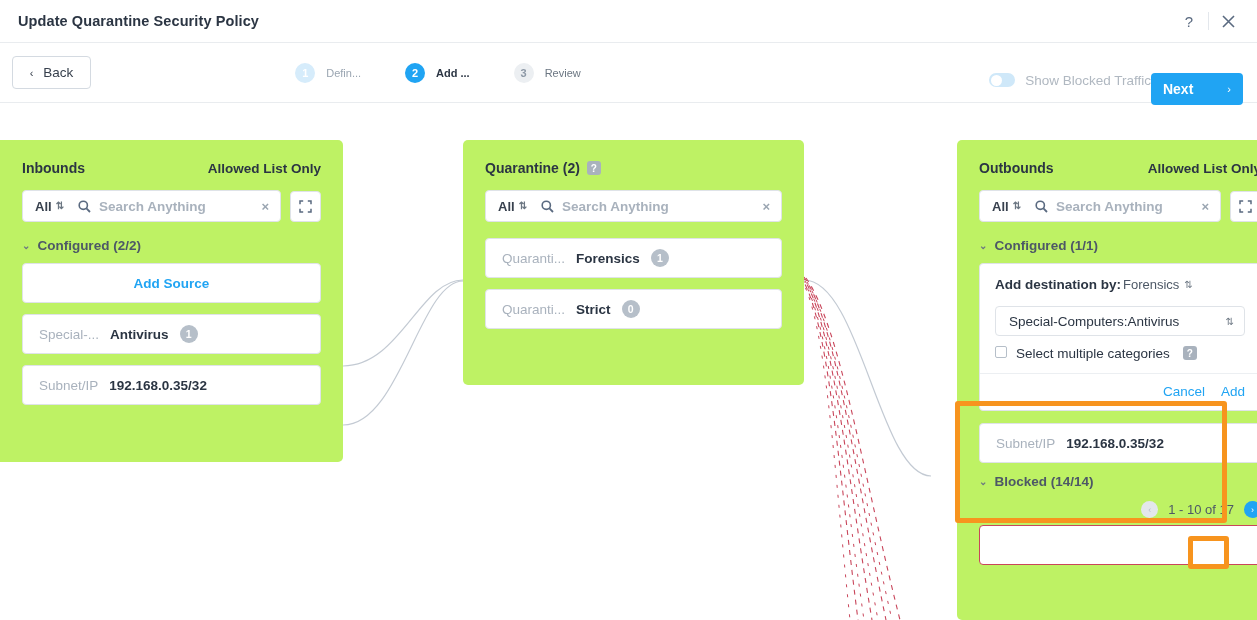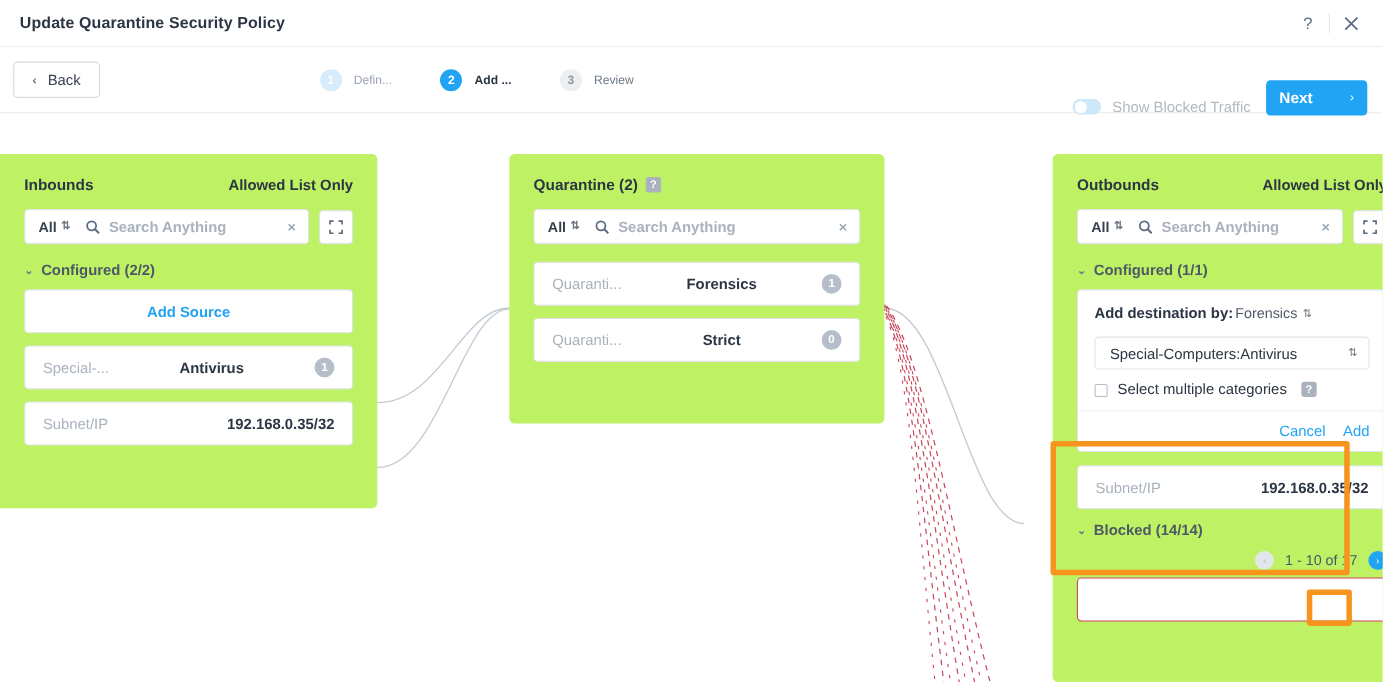--- a/index.html
+++ b/index.html
@@ -52,21 +52,21 @@
     font-size:11px; font-weight:bold;
   }
   .step-num.done { background:#d6ecfb; color:#ffffff; }
   .step-num.active { background:#20a4f3; color:#ffffff; }
   .step-num.idle { background:#eceff2; color:#8d98a6; }
   .step-label { font-size:11px; }
   .step-label.done { color:#9aa5b1; }
   .step-label.active { color:#2b3543; font-weight:bold; }
   .step-label.idle { color:#6b7682; }
 
-  .toolbar-right { display:flex; align-items:flex-end; gap:14px; margin-left:auto;margin-top:32px; }
+  .toolbar-right { display:flex; align-items:flex-start; margin-left:auto;margin-top:32px; }
   .toggle-wrap { display:flex; align-items:center; gap:10px; }
   .toggle {
     width:26px; height:14px; border-radius:8px; background:#cfe8f9;
     position:relative; cursor:pointer;
   }
   .toggle .knob {
     position:absolute; left:1.5px; top:1.5px;
     width:11px; height:11px; border-radius:50%; background:#fff;
   }
   .toggle-label { font-size:13.5px; color:#b0b8c1; }
@@ -117,21 +117,20 @@
   .group-head {
     display:flex; align-items:center; gap:7px;
     font-size:13.5px; font-weight:bold; color:#4d5866; margin-bottom:10px; cursor:pointer;
   }
   .group-head .caret { font-size:10px; color:#6b7682; }
 
   .card {
     background:#fff; border:1px solid #dfe3e8; border-radius:4px;
     height:40px; display:flex; align-items:center; padding:0 16px;
     margin-bottom:11px;
-    justify-content:space-between;
   }
   .card.add { justify-content:center; color:#20a4f3; font-size:13.5px; font-weight:bold; cursor:pointer; }
   .card-key { font-size:13.5px; color:#a9b2bd; margin-right:11px; }
   .card-val { font-size:13.5px; font-weight:bold; color:#2b3543; }
   .count-pill {
     width:18px; height:18px; border-radius:50%; background:#b6bfc9; color:#fff;
     font-size:10.5px; font-weight:bold; display:flex; align-items:center; justify-content:center;
     margin-left:11px;
   }
 
@@ -143,21 +142,21 @@
   .form-row1 { display:flex; align-items:baseline; gap:2px; margin-bottom:14px;text-align:right; }
   .form-label { font-size:13.5px; font-weight:bold; color:#2b3543; }
   .form-select-inline { font-size:13px; color:#4d5866; display:flex; align-items:center; gap:5px; cursor:pointer; }
   .form-select-inline .updown { font-size:10px; color:#6b7682; }
   .select-box {
     height:30px; border:1px solid #dfe3e8; border-radius:4px;
     display:flex; align-items:center; padding:0 10px 0 13px;
     font-size:13.5px; color:#2b3543; margin-bottom:10px; cursor:pointer;
   }
   .select-box .updown { margin-left:auto; font-size:10px; color:#6b7682; }
-  .chk-row { display:flex; align-items:flex-end; gap:9px; }
+  .chk-row { display:flex; align-items:flex-start; gap:9px; }
   .chkbox { width:12px; height:12px; border:1px solid #b6bfc9; border-radius:2px; background:#fff; cursor:pointer; }
   .chk-label { font-size:13.5px; color:#2b3543; }
   .form-sep { height:1px; background:#eceff2; margin:12px -15px 0 -15px; }
   .form-actions { display:flex; align-items:center; justify-content:flex-end; gap:16px; padding-top:10px; }
   .link-btn { font-size:13.5px; color:#20a4f3; font-weight:normal; cursor:pointer; }
 
   .pager { display:flex; align-items:center; justify-content:flex-end; gap:10px; margin-top:12px; }
   .pager-txt { font-size:13px; color:#4d5866; }
   .pager-btn {
     width:17px; height:17px; border-radius:50%; display:flex; align-items:center; justify-content:center;

